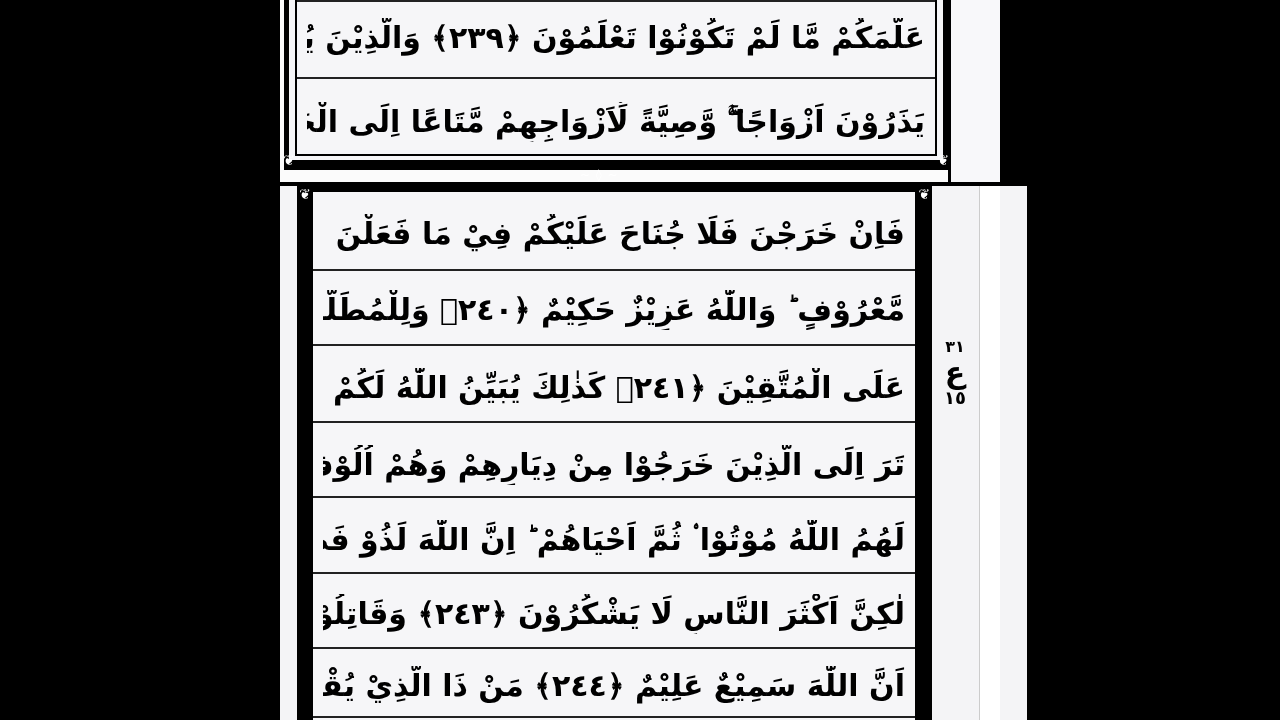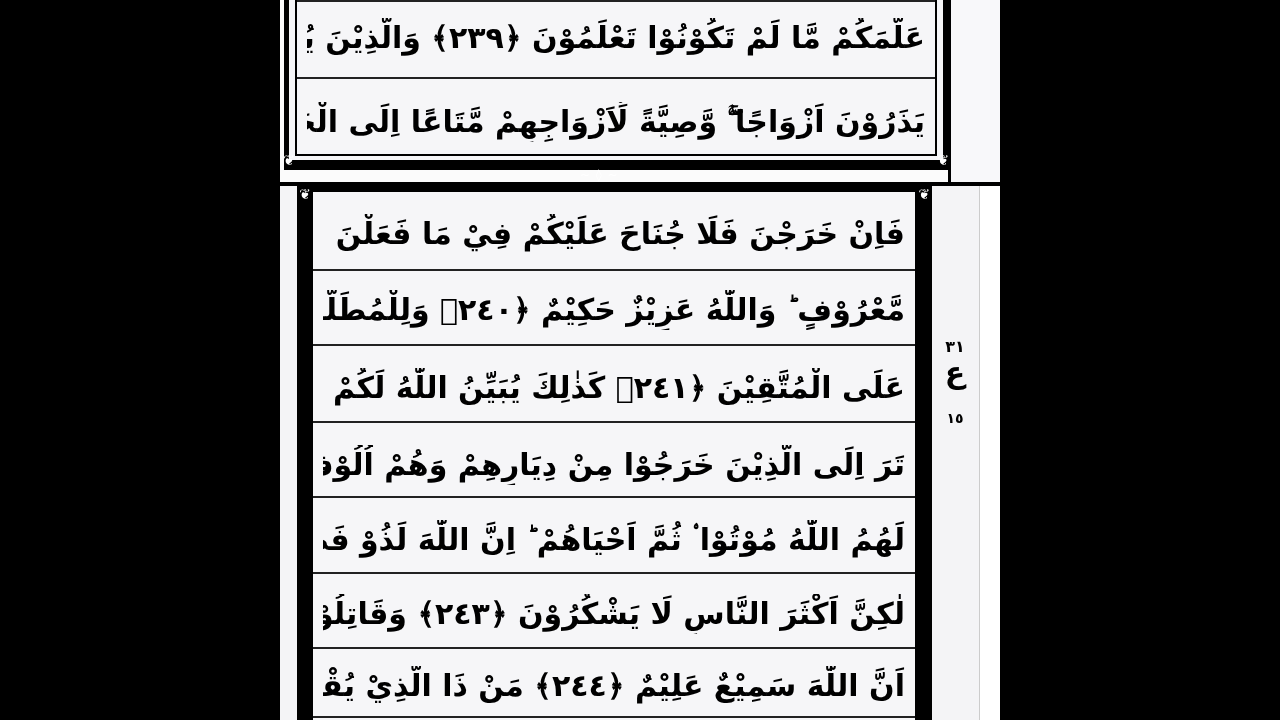--- a/index.html
+++ b/index.html
@@ -15,26 +15,26 @@
   .line { position:absolute; left:0; right:0; height:2px; background:#222; }
   .ayah-line { position:absolute; left:10px; right:10px; direction:rtl; text-align:justify; text-align-last:justify;
        font-family:"DejaVu Sans", sans-serif; font-weight:bold; color:#000; font-size:30px; line-height:40px; white-space:nowrap; overflow:hidden; }
   .ornament { position:absolute; color:#fff; font-size:12px; letter-spacing:1px; }
   
   #main-page { left:280px; top:186px; width:720px; height:534px; background:#fbfbfb; }
   #main-page .leftstrip { position:absolute; left:0; top:0; width:17px; height:534px; background:#f4f4f6; }
   #main-page .frame { position:absolute; left:17px; top:0; width:635px; height:534px; background:#000; }
   #main-page .textbox { position:absolute; left:14px; top:6px; width:606px; height:528px; background:#f6f6f8;
        border-left:2px solid #000; border-right:2px solid #000; box-sizing:border-box; }
-  #main-page .margin { position:absolute; left:652px; top:0; width:47px; height:534px; background:#f4f4f6; }
+  #main-page .margin { position:absolute; left:652px; top:0; width:47px; height:534px; background:#f4f4f6;padding-left:48px; }
   #main-page .rightwhite { position:absolute; left:699px; top:0; width:21px; height:534px; background:#fff; border-left:1px solid #ccc; box-sizing:border-box; }
   .ruku { position:absolute; left:8px; top:152px; width:30px; text-align:center; font-family:"DejaVu Sans", sans-serif; font-weight:bold; color:#000; }
   .ruku .n1 { font-size:16px; line-height:18px; display:block; }
   .ruku .ain { font-size:30px; line-height:34px; display:block; }
-  .ruku .n2 { font-size:14px; line-height:16px; display:block;margin-top:20px; }
+  .ruku .n2 { font-size:18px; line-height:16px; display:block; }
   .corner { position:absolute; color:#000; font-size:14px; }
 </style>
 </head>
 <body>
 
 <div class="page" id="top-page">
   <div class="frame">
     <div class="inner">
       <div class="line" style="top:0;"></div>
       <div class="ayah-line" style="top:18px;">عَلَّمَكُمْ مَّا لَمْ تَكُوْنُوْا تَعْلَمُوْنَ ﴿٢٣٩﴾ وَالَّذِيْنَ يُتَوَفَّوْنَ مِنْكُمْ وَ</div>

